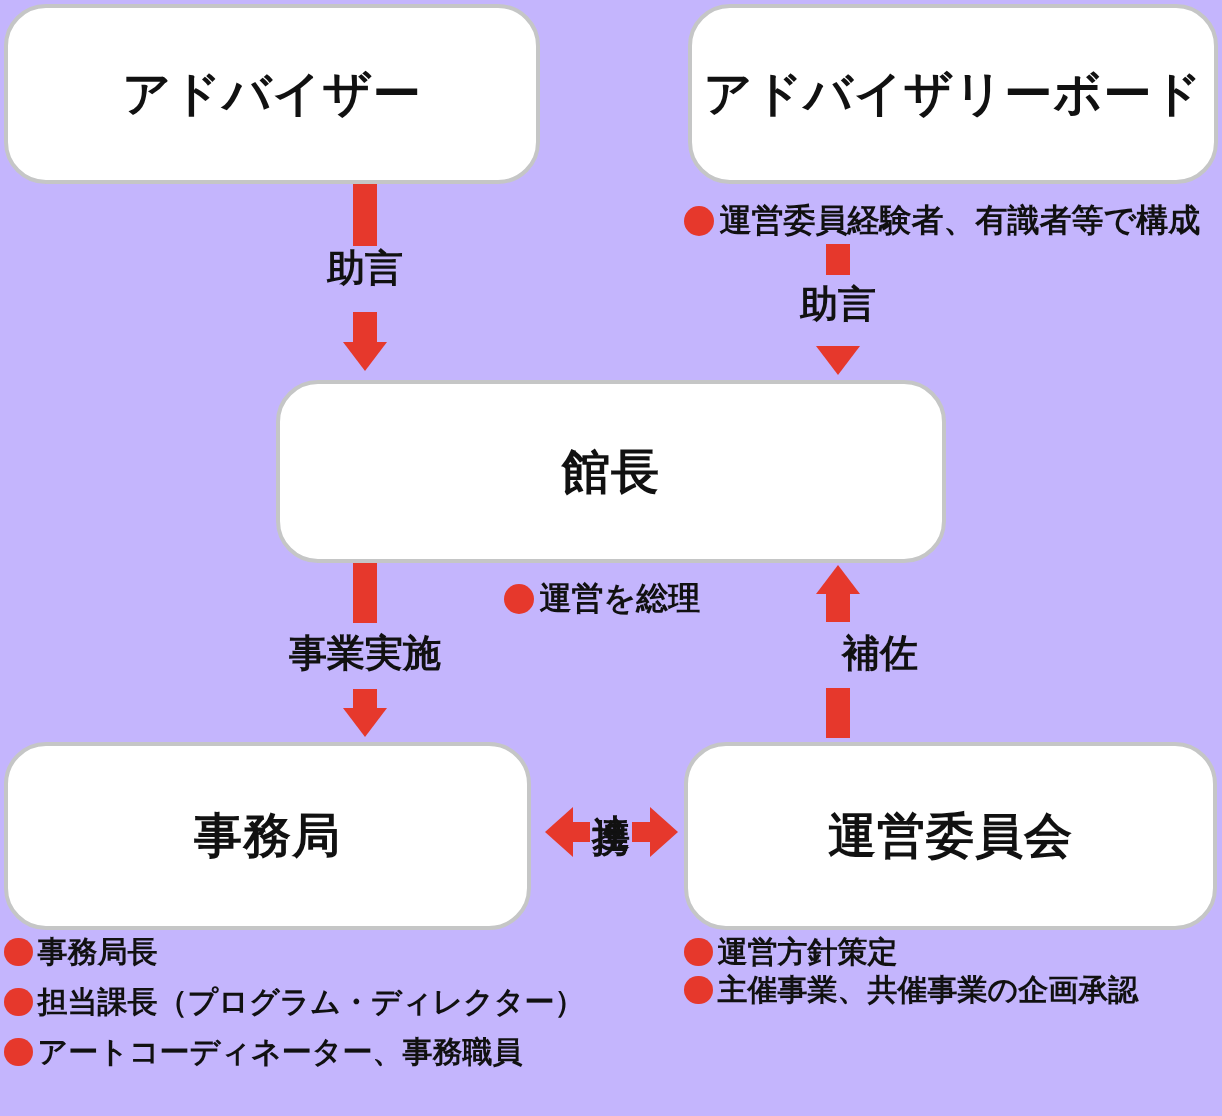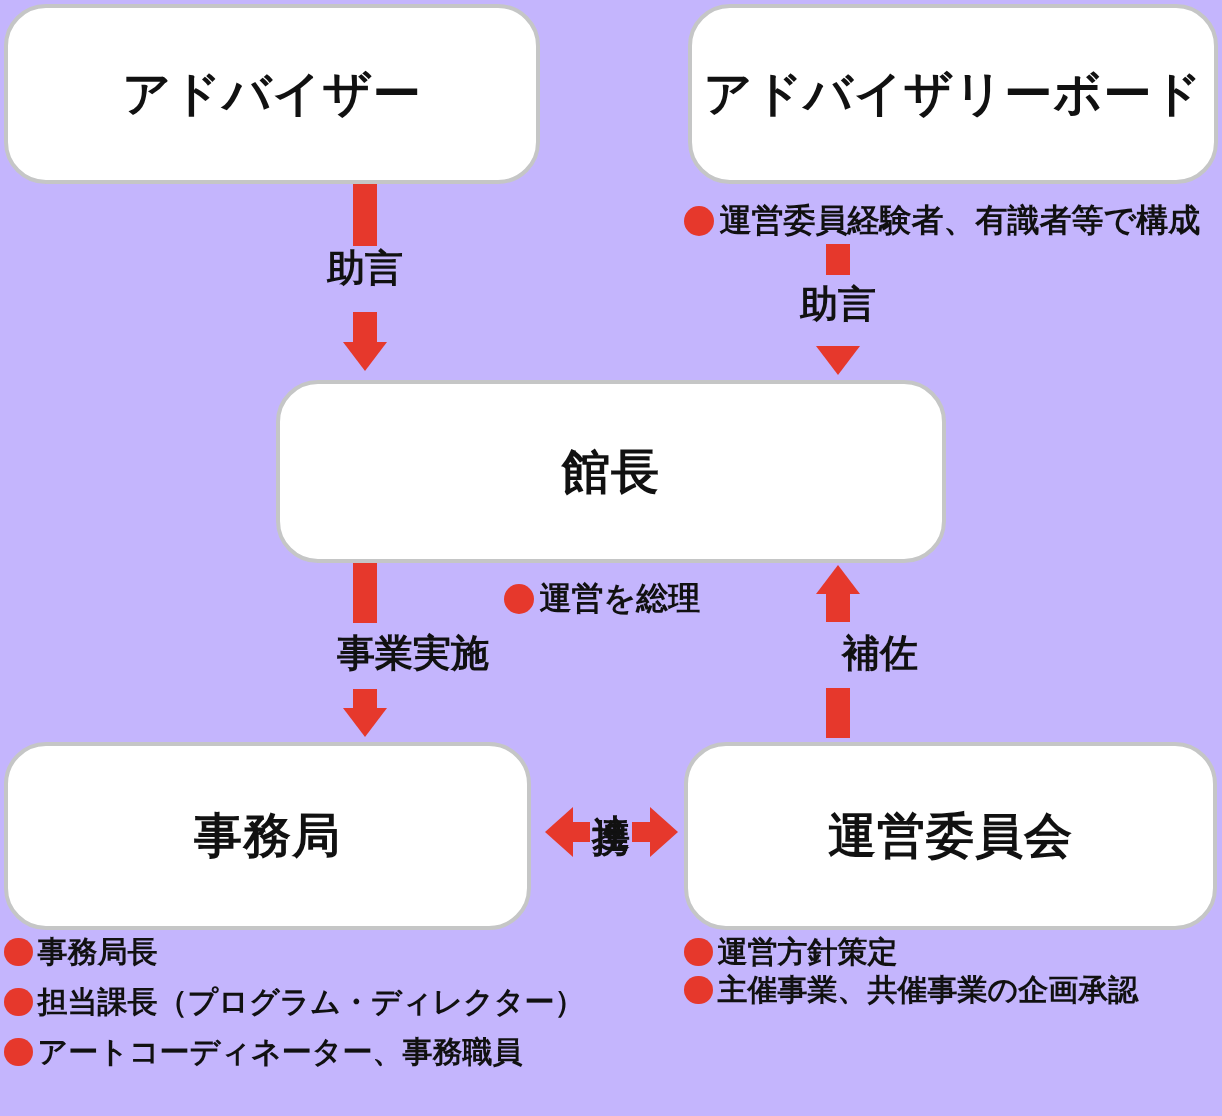--- a/index.html
+++ b/index.html
@@ -145,21 +145,21 @@
   <div class="box" style="left:276px; top:380px; width:670px; height:183px;">
     <span class="box-label">館長</span>
   </div>
 
   <div class="note" style="left:504px; top:577px;">
     <span class="bullet"></span>
     <span>運営を総理</span>
   </div>
 
   <div class="vseg" style="left:353px; top:563px; height:60px;"></div>
-  <div class="arrow-label" style="left:365px; top:631px;margin-left:48px;">事業実施</div>
+  <div class="arrow-label" style="left:365px; top:631px;">事業実施</div>
   <div class="vseg" style="left:353px; top:689px; height:20px;"></div>
   <div class="head-down" style="left:343px; top:708px;"></div>
 
   <div class="head-up" style="left:816px; top:565px;"></div>
   <div class="vseg" style="left:826px; top:594px; height:28px;"></div>
   <div class="arrow-label" style="left:880px; top:631px;">補佐</div>
   <div class="vseg" style="left:826px; top:688px; height:50px;"></div>
 
   <div class="box" style="left:4px; top:742px; width:527px; height:188px;">
     <span class="box-label">事務局</span>

